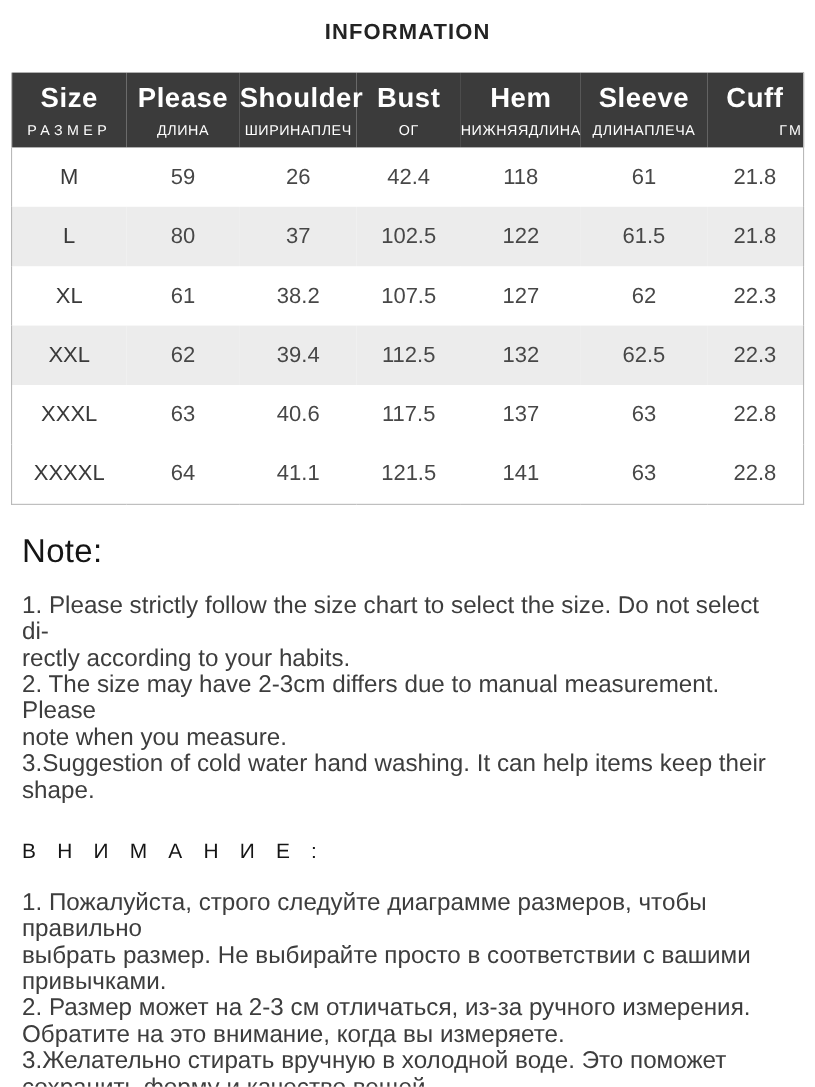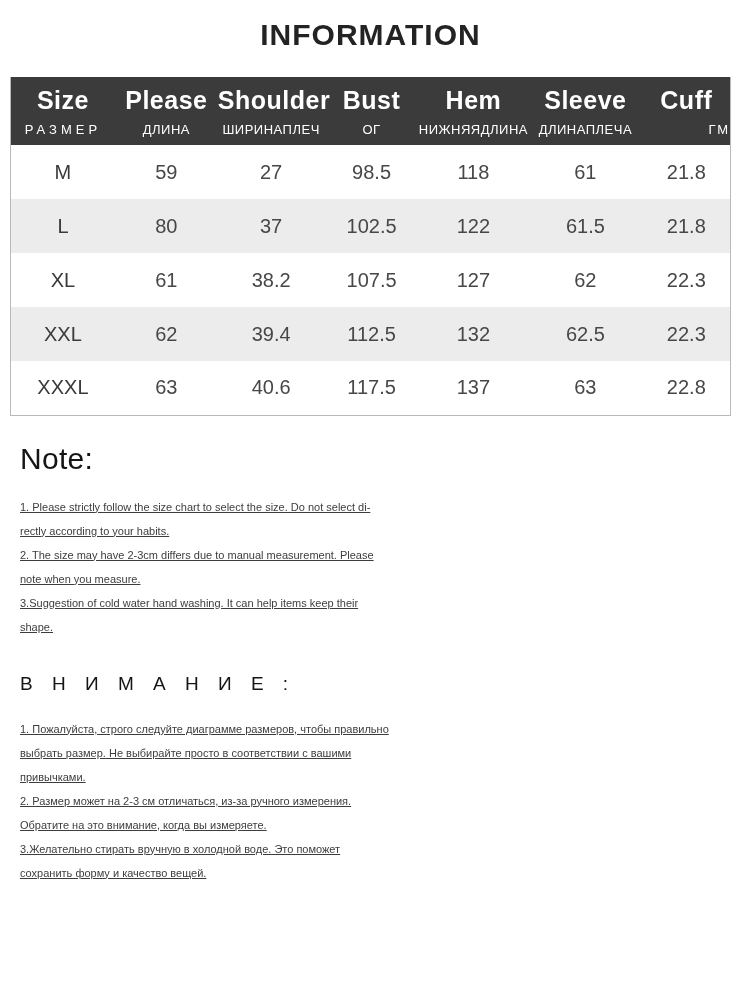--- a/index.html
+++ b/index.html
@@ -15,21 +15,21 @@
   html,body{background:#ffffff;}
   body{
     width:741px;height:988px;
     font-family:"Liberation Sans", sans-serif;
     color:var(--text-body);
     overflow:hidden;
   }
   .page-title{
     margin-top:18px;
     text-align:center;
-    font-size:30px;
+    font-size:20px;
     font-weight:bold;
     letter-spacing:1px;
     color:var(--text-dark);
   }
   .table-wrap{
     margin:25px 10px 0 10px;
   }
   table.size-chart{
     width:100%;
     border-collapse:collapse;
@@ -86,25 +86,24 @@
     color:#151515;
     letter-spacing:0.3px;
   }
   .note-heading.spaced{
     font-size:19px;
     font-weight:normal;
     letter-spacing:7px;
   }
   .note-text{
     margin-top:19px;
-    font-size:11px;
+    font-size:22px;
     line-height:24px;
     white-space:pre-line;
     color:var(--text-body);
-    text-decoration:underline;
   }
   .note-section.ru{margin-top:34px;}
   .note-section.ru .note-text{margin-top:22px;}
 </style>
 </head>
 <body>
 
 <h1 class="page-title">INFORMATION</h1>
 
 <div class="table-wrap">
@@ -138,22 +137,22 @@
           <th>
             <span class="en">Cuff</span>
             <span class="ru">ГМ</span>
           </th>
         </tr>
     </thead>
     <tbody id="body-rows">
         <tr>
           <td>M</td>
           <td>59</td>
-          <td>27</td>
-          <td>98.5</td>
+          <td>26</td>
+          <td>42.4</td>
           <td>118</td>
           <td>61</td>
           <td>21.8</td>
         </tr>
         <tr>
           <td>L</td>
           <td>80</td>
           <td>37</td>
           <td>102.5</td>
           <td>122</td>
@@ -177,20 +176,29 @@
           <td>132</td>
           <td>62.5</td>
           <td>22.3</td>
         </tr>
         <tr>
           <td>XXXL</td>
           <td>63</td>
           <td>40.6</td>
           <td>117.5</td>
           <td>137</td>
+          <td>63</td>
+          <td>22.8</td>
+        </tr>
+        <tr>
+          <td>XXXXL</td>
+          <td>64</td>
+          <td>41.1</td>
+          <td>121.5</td>
+          <td>141</td>
           <td>63</td>
           <td>22.8</td>
         </tr>
       </tbody>
   </table>
 </div>
 
 <section class="note-section">
   <h2 class="note-heading">Note:</h2>
   <p class="note-text">1. Please strictly follow the size chart  to select the size. Do not select di-

